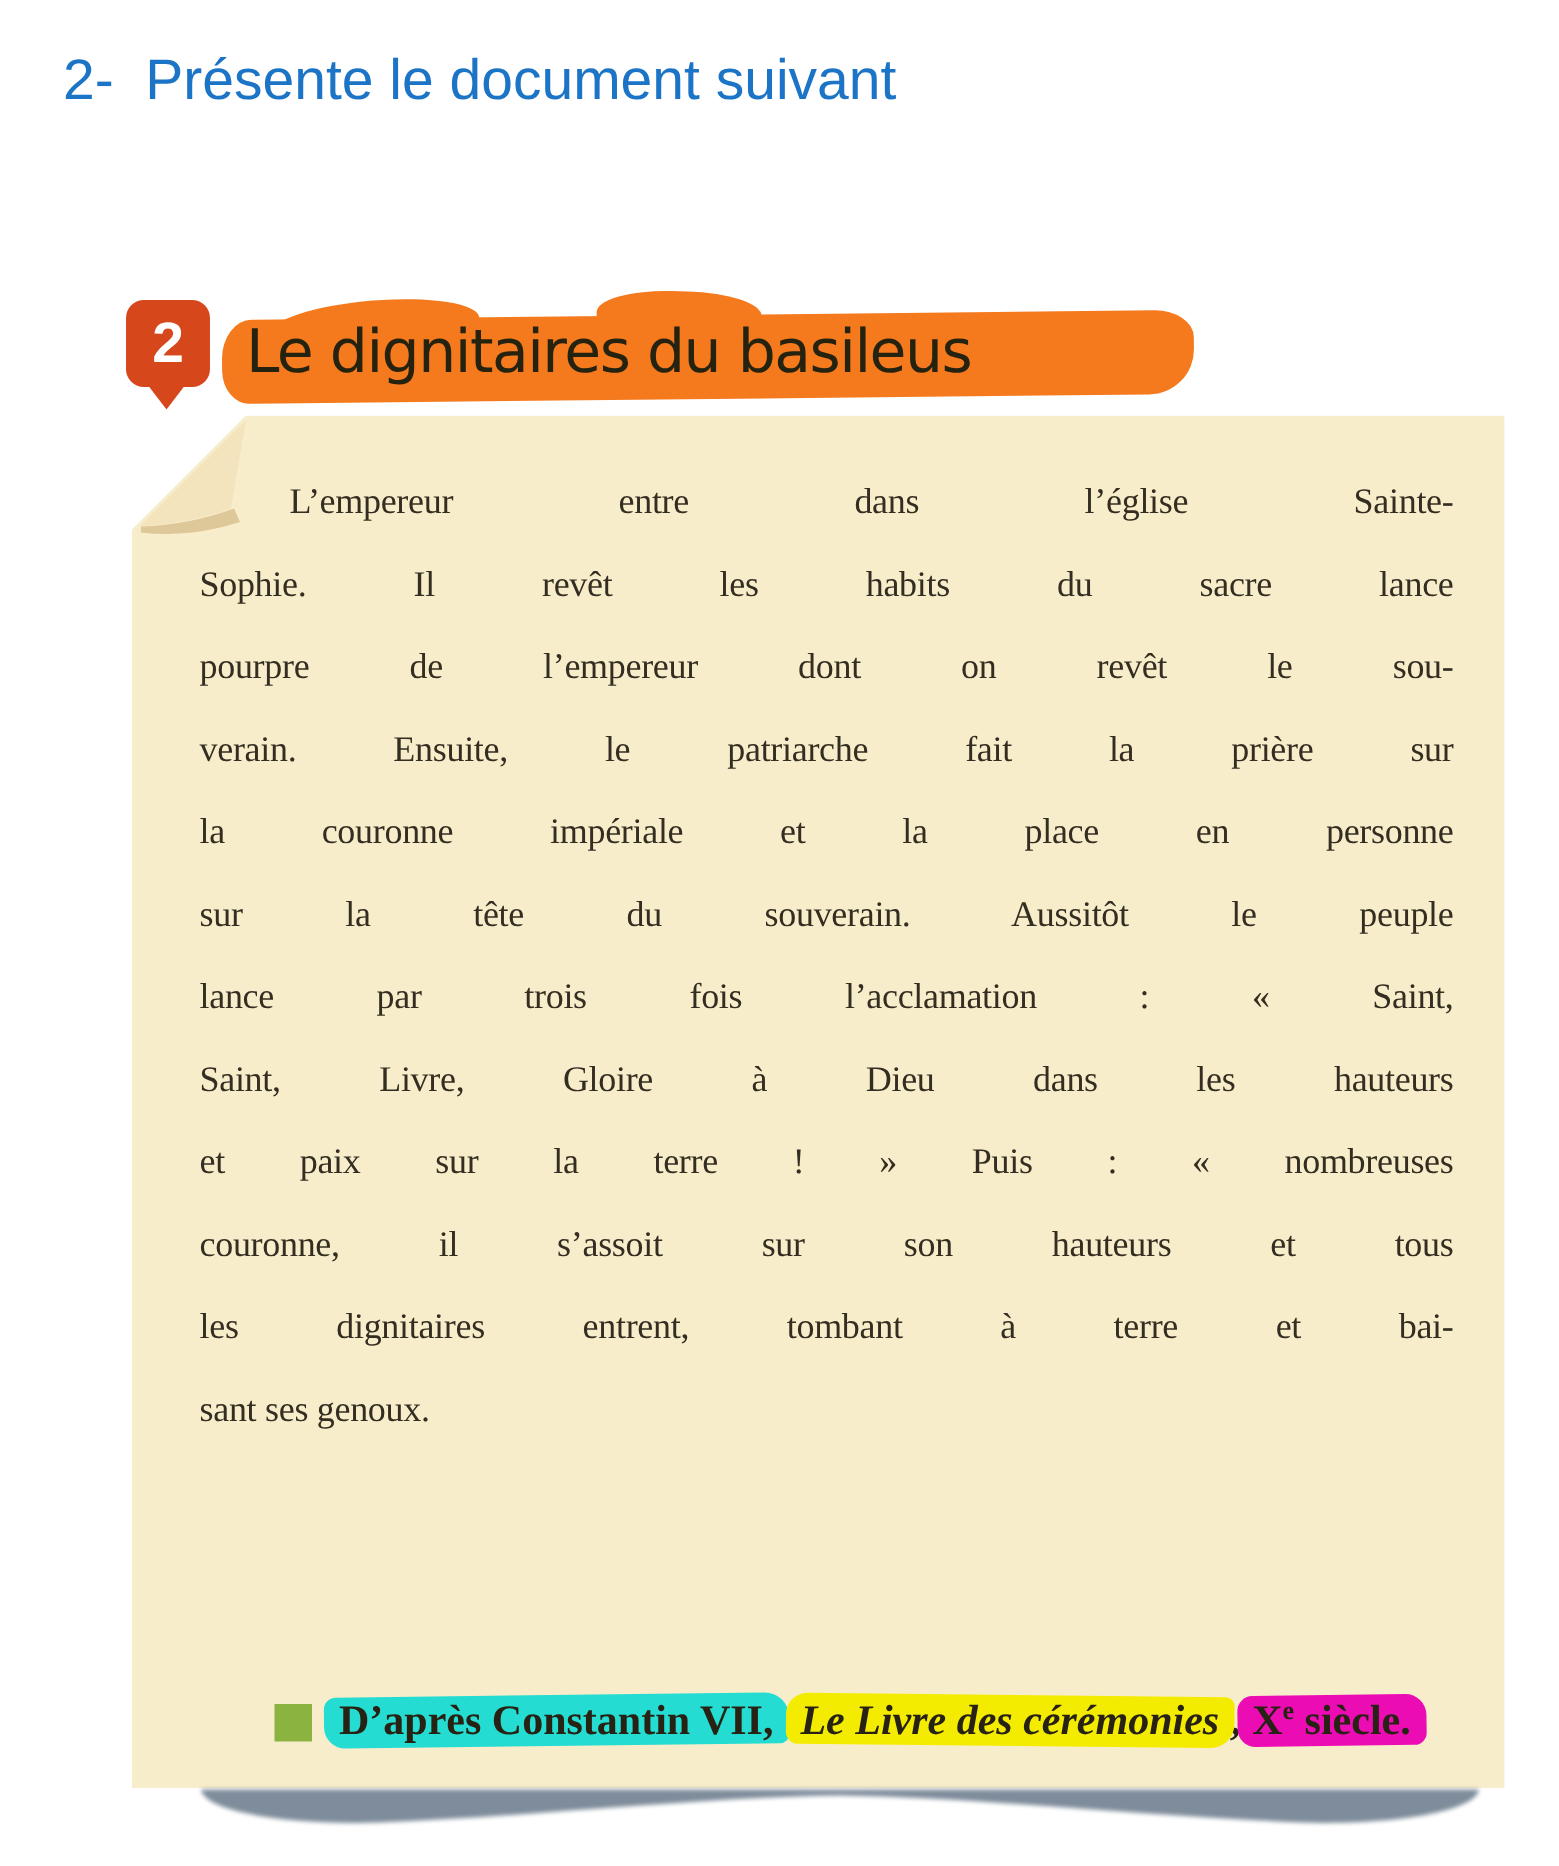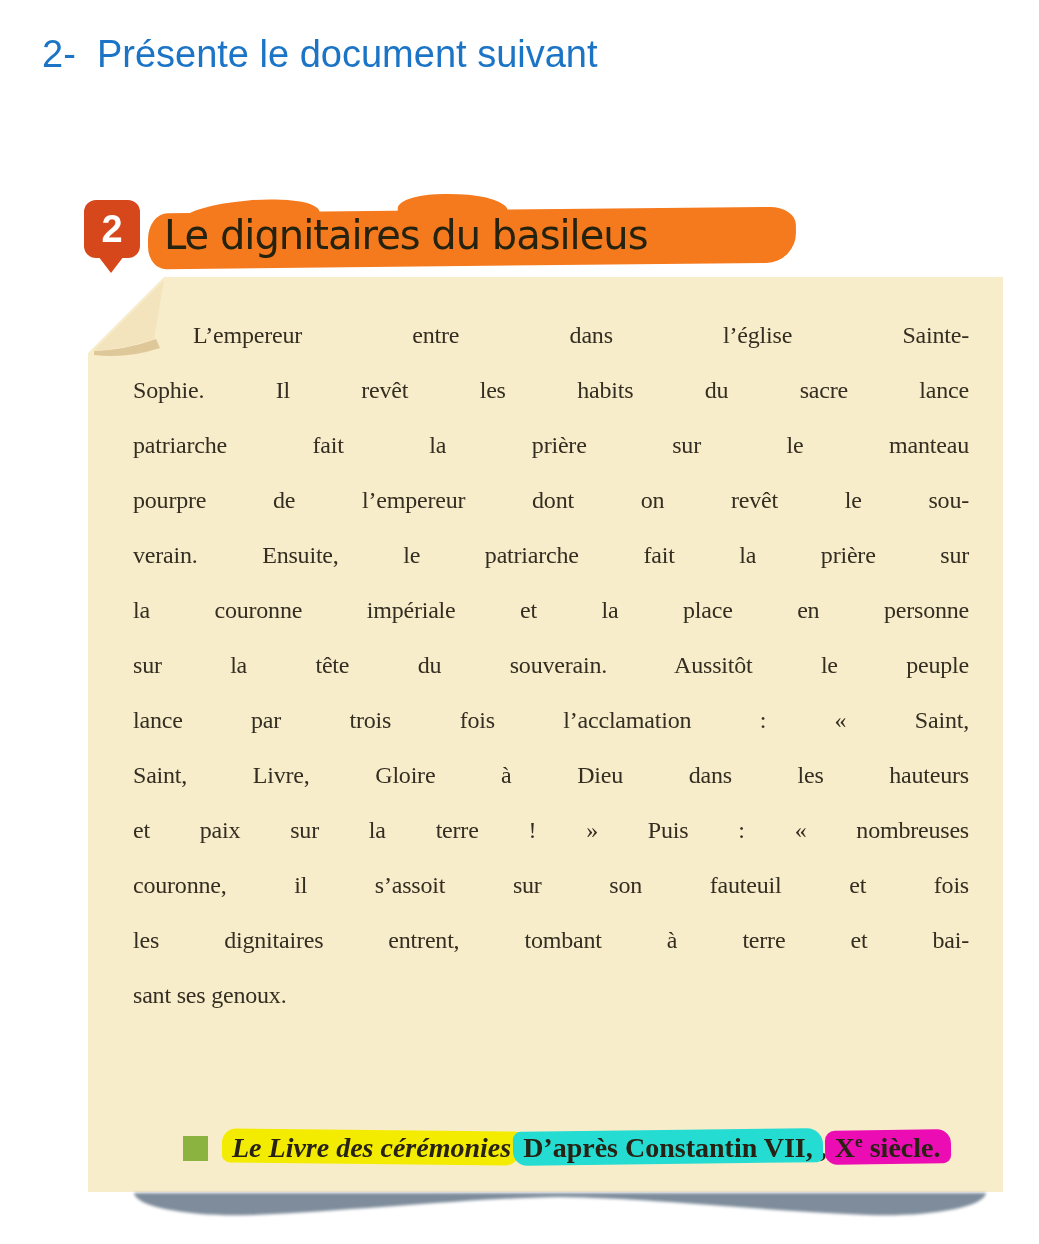--- a/index.html
+++ b/index.html
@@ -136,37 +136,36 @@
   <div class="paper"></div>
 
   <svg class="fold" width="90" height="90" viewBox="0 0 90 90">
     <path d="M6,74 Q38,73 68,62 L72,71 Q38,82 6,78 Z" fill="#d9bf90" opacity="0.85"></path>
     <path d="M76,3 L5,74 Q38,72 66,62 Z" fill="#f3e4bd"></path>
   </svg>
 
   <div class="bodytext">
     <div class="bline indent">L’empereur entre dans l’église Sainte-</div>
     <div class="bline">Sophie. Il revêt les habits du sacre lance</div>
-    <div class="bline">patriarche fait la prière sur le manteau</div>
     <div class="bline">pourpre de l’empereur dont on revêt le sou-</div>
     <div class="bline">verain. Ensuite, le patriarche fait la prière sur</div>
     <div class="bline">la couronne impériale et la place en personne</div>
     <div class="bline">sur la tête du souverain. Aussitôt le peuple</div>
     <div class="bline">lance par trois fois l’acclamation : « Saint,</div>
     <div class="bline">Saint, Livre, Gloire à Dieu dans les hauteurs</div>
     <div class="bline">et paix sur la terre ! » Puis : « nombreuses</div>
-    <div class="bline">couronne, il s’assoit sur son fauteuil et fois</div>
+    <div class="bline">couronne, il s’assoit sur son hauteurs et tous</div>
     <div class="bline">les dignitaires entrent, tombant à terre et bai-</div>
     <div class="bline last">sant ses genoux.</div>
   </div>
 
   <div class="source">
     <span class="bullet"></span>
+    <span class="hl hl-cyan">D’après Constantin VII,</span>
     <span class="hl hl-yellow">Le Livre des cérémonies</span>
-    <span class="hl hl-cyan">D’après Constantin VII,</span>
     <span class="plain-comma">,</span>
     <span class="hl hl-magenta"><span>X</span><sup>e</sup><span> siècle.</span></span>
   </div>
 
   <svg class="page-shadow" width="860" height="34" viewBox="0 0 860 34">
     <path d="M4,1 L856,1 C854,16 796,25 738,23 C636,19 518,6 430,5 C342,6 224,19 122,23 C64,25 6,16 4,1 Z" fill="#7e8c9b"></path>
   </svg>
 
 </div>
 

